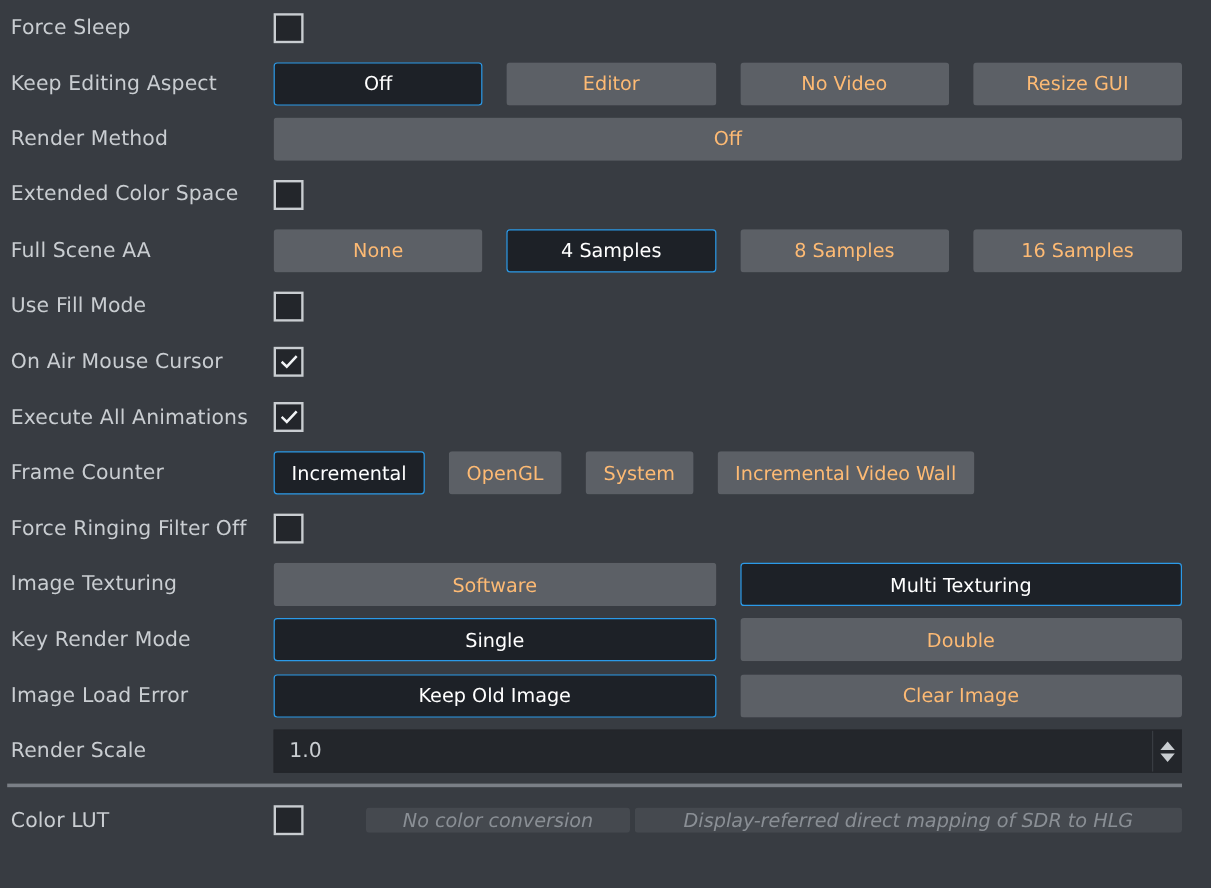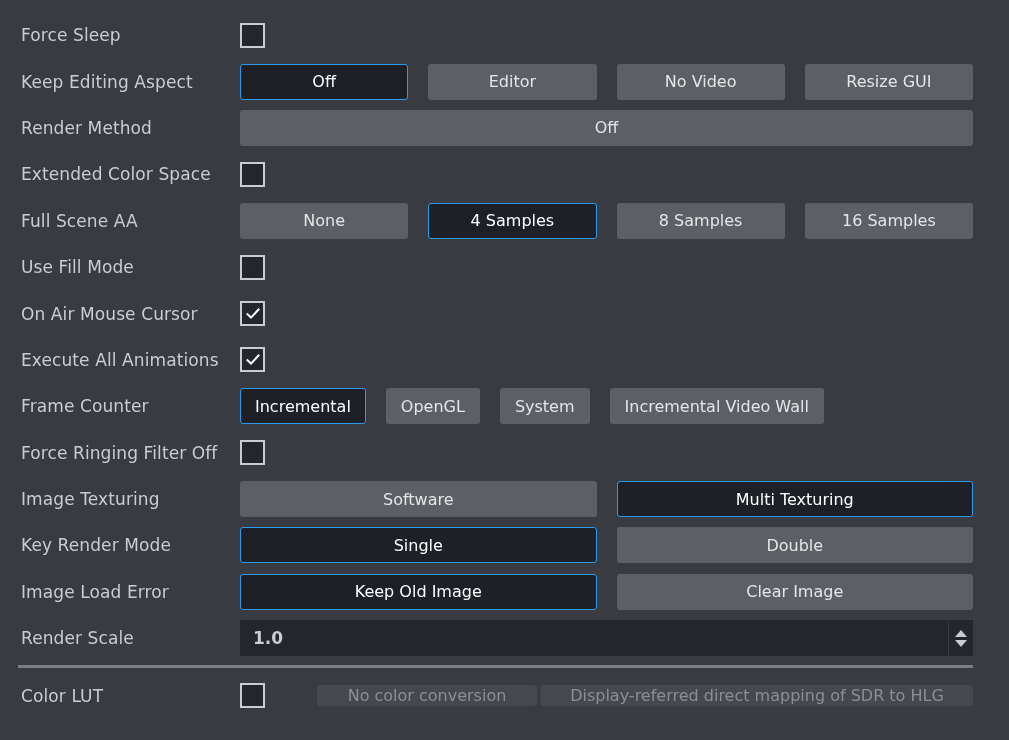--- a/index.html
+++ b/index.html
@@ -11,21 +11,21 @@
     width: 1009px;
     height: 740px;
     font-family: "DejaVu Sans", "Liberation Sans", sans-serif;
     color: #c9cdd1;
     overflow: hidden;
   }
   .settings-panel {
     width: 1009px;
     height: 640px;
     box-sizing: border-box;
-    padding: 12px;
+    padding: 0;
     position: relative;
   }
   .row {
     display: flex;
     align-items: center;
     height: 46.4px;
     padding: 0 24px 0 9px;
     box-sizing: border-box;
   }
   .row-label {
@@ -69,50 +69,50 @@
     align-items: stretch;
     height: 36px;
   }
   .segmented.equal > .seg { flex: 1 1 0; }
   .segmented.auto > .seg { flex: 0 1 auto; }
   .seg {
     display: flex;
     align-items: center;
     justify-content: center;
     background: #5c6066;
-    color: #e5e5e5;
+    color: #fdba74;
     font-size: 16px;
     border: 1px solid transparent;
     border-radius: 3px;
     box-sizing: border-box;
     white-space: nowrap;
     padding: 0 14px;
     cursor: pointer;
     user-select: none;
   }
   .seg.selected {
     background: #1d2127;
     border: 1px solid #2b9ae8;
     color: #ffffff;
   }
   .seg.disabled {
     background: #45494f;
     color: #8a8f95;
     cursor: default;
+    font-style: italic;
   }
   
   .spinbox {
     display: flex;
     align-items: center;
     width: 100%;
     height: 36px;
     background: #23262b;
     border: 1px solid #23262b;
     box-sizing: border-box;
-    font-weight: bold;
   }
   .spinbox .value {
     flex: 1 1 auto;
     padding-left: 12px;
     font-size: 17px;
     color: #c9cdd1;
   }
   .spin-arrows {
     width: 24px;
     height: 100%;

